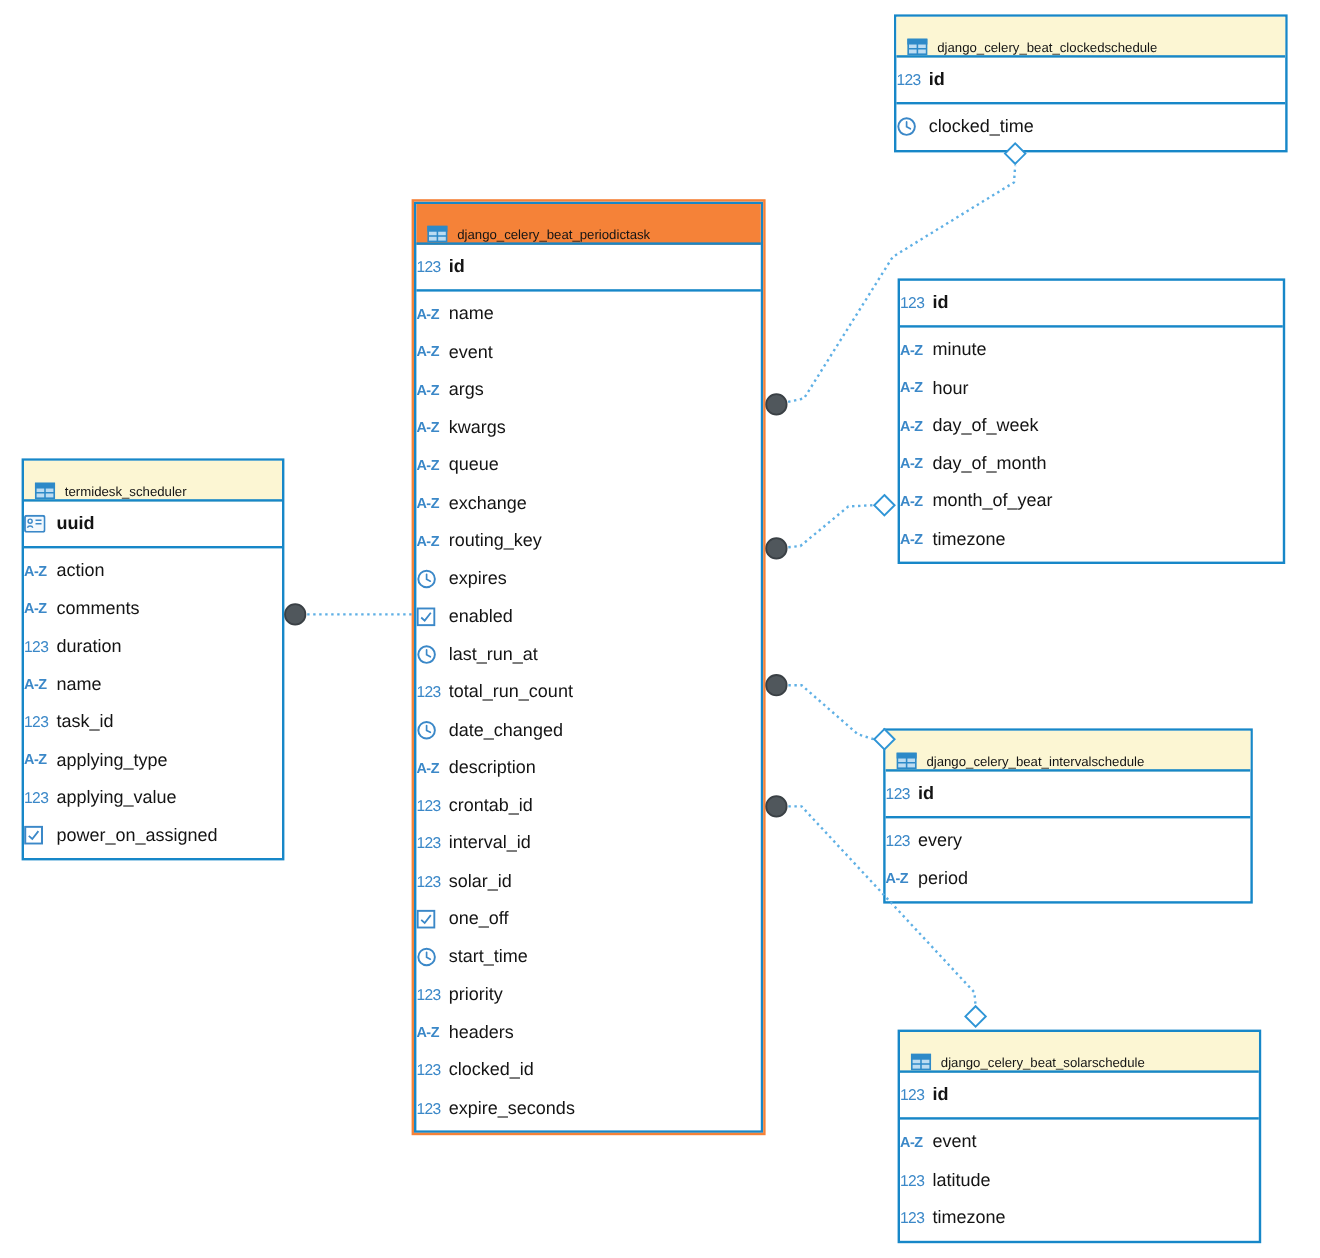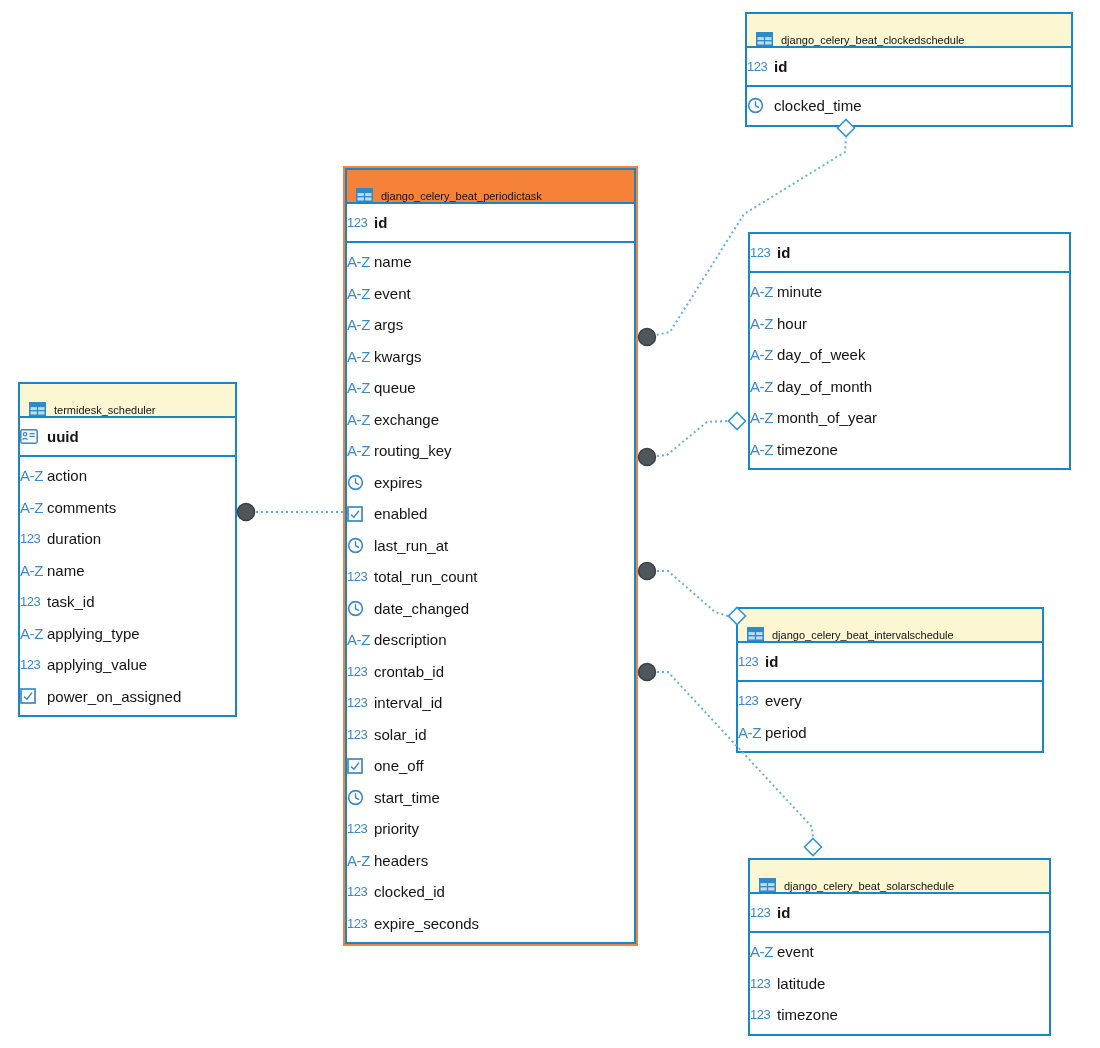--- a/index.html
+++ b/index.html
@@ -18,21 +18,21 @@
   .pk-section{border-bottom:2px solid var(--blue);padding:2px 0;}
   .pk-section .tbl-row{height:33px;}
   .pk-section .col-label{font-weight:bold;}
 
   .tbl-body{padding:3px 0;}
   .tbl-row{height:31.5px;display:flex;align-items:center;padding:0 0;white-space:nowrap;}
 
   .cicon{width:27px;display:inline-flex;align-items:center;justify-content:flex-start;flex-shrink:0;}
   .cicon svg{display:block;}
   .col-label{font-size:15px;}
-  .az{color:var(--iconblue);font-size:15px;font-weight:400;letter-spacing:-0.4px;}
+  .az{color:var(--iconblue);font-size:12px;font-weight:700;letter-spacing:-0.4px;}
   .n123{color:var(--iconblue);font-size:13px;letter-spacing:-0.5px;}
 
   .tbl-title{overflow:hidden;text-overflow:ellipsis;}
 
   .connector-layer{position:absolute;left:0;top:0;z-index:2;pointer-events:none;}
 </style>
 </head>
 <body>
 
 <div id="canvas">

